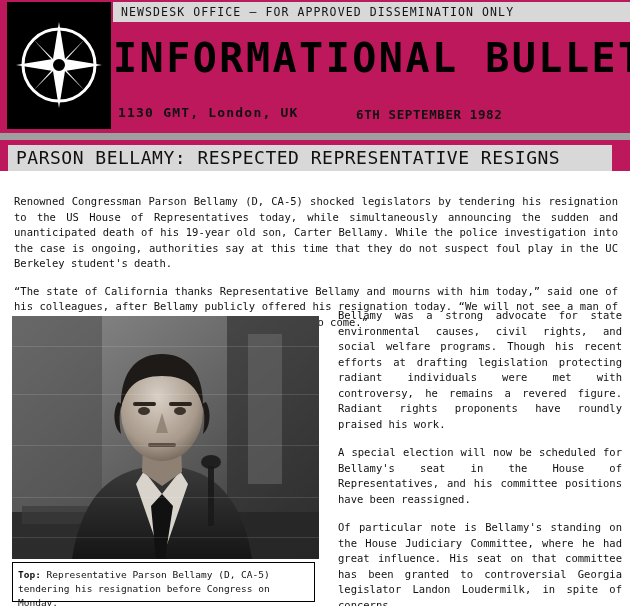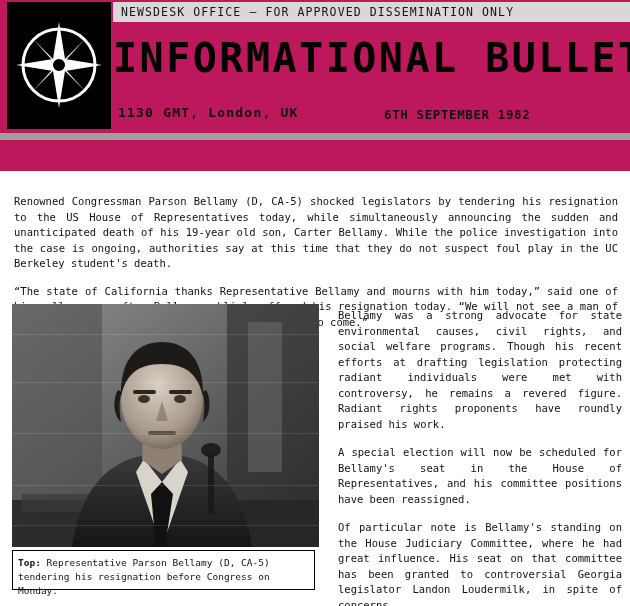--- a/index.html
+++ b/index.html
@@ -74,21 +74,21 @@
     left: 118px;
     top: 105px;
     font-size: 13px;
     letter-spacing: 1.2px;
     font-weight: bold;
     color: #111;
     text-align: right;
   }
   .issue-date {
     position: absolute;
-    left: 384px;
+    left: 356px;
     top: 107px;
     font-size: 12.5px;
     letter-spacing: 0.6px;
     font-weight: bold;
     color: #111;
   }
   .rule {
     position: absolute;
     left: 0;
     top: 133px;
@@ -127,21 +127,21 @@
     color: #111;
   }
   .lead p {
     margin: 12px 0 11px 0;
   }
 
   
   .photo-wrap {
     position: absolute;
     left: 12px;
-    top: 304px;
+    top: 316px;
     width: 269px;
     height: 290px;
   }
   .photo {
     position: absolute;
     left: 0;
     top: 0;
     width: 307px;
     height: 243px;
     background: #6e6e6e;
@@ -209,20 +209,23 @@
     </div>
 
     <div class="main-title">INFORMATIONAL BULLETIN</div>
 
     <div class="timestamp">1130 GMT, London, UK</div>
     <div class="issue-date">6TH SEPTEMBER 1982</div>
   </div>
 
   <div class="rule"></div>
 
+  <div class="headline-bar">
+    <span>PARSON BELLAMY: RESPECTED REPRESENTATIVE RESIGNS</span>
+  </div>
 
   <div class="lead">
     <p>Renowned Congressman Parson Bellamy (D, CA-5) shocked legislators by tendering his resignation to the US House of Representatives today, while simultaneously announcing the sudden and unanticipated death of his 19-year old son, Carter Bellamy. While the police investigation into the case is ongoing, authorities say at this time that they do not suspect foul play in the UC Berkeley student's death.</p>
     <p>“The state of California thanks Representative Bellamy and mourns with him today,” said one of his colleagues, after Bellamy publicly offered his resignation today. “We will not see a man of his  caliber walk our halls for some lean years to come.”</p>
   </div>
 
   <div class="photo-wrap">
     <div class="photo">
       <svg width="307" height="243" viewBox="0 0 307 243" aria-hidden="true">
         <defs>

